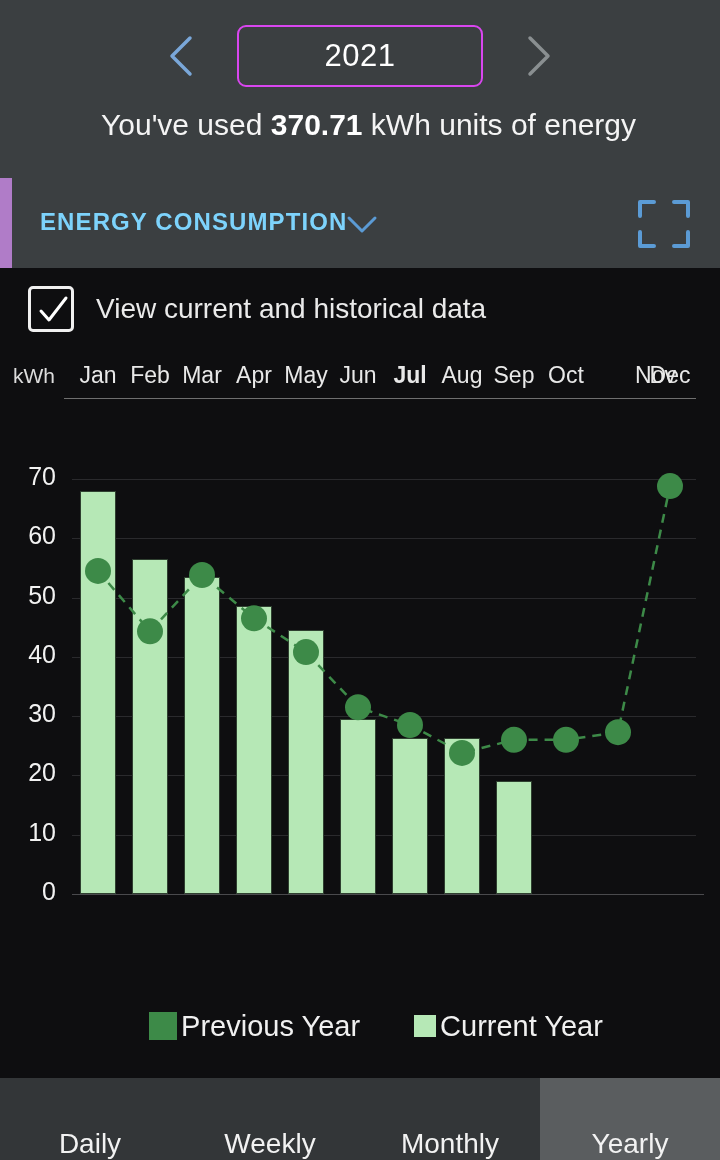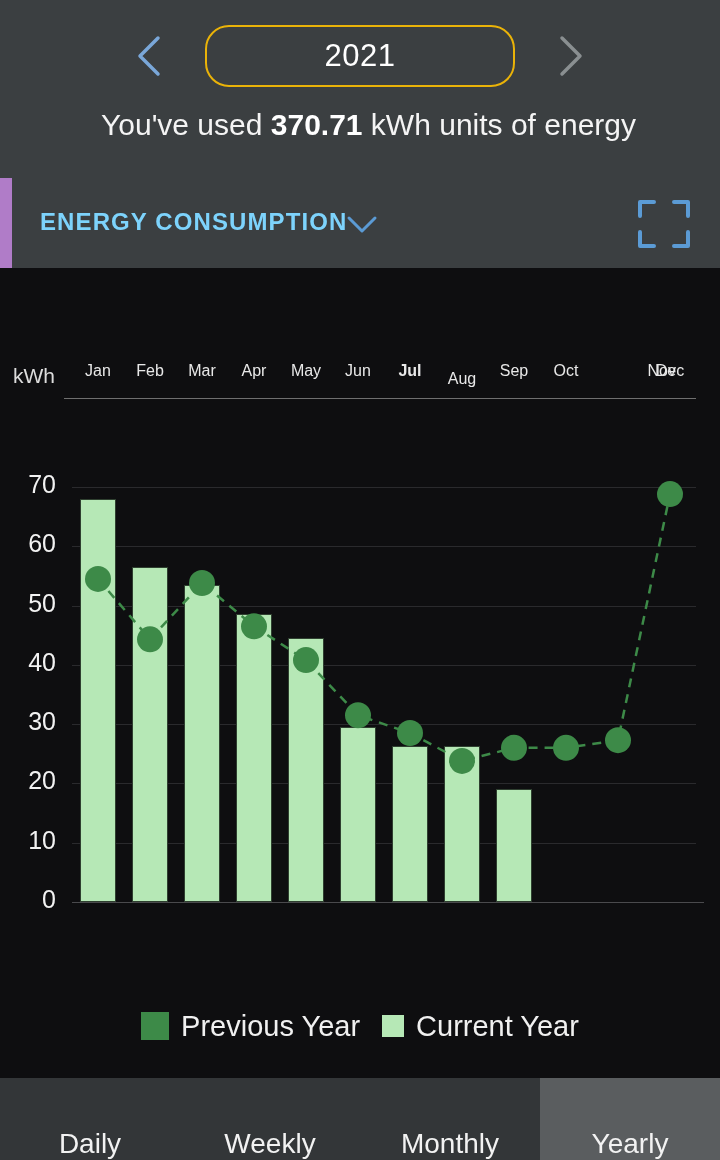--- a/index.html
+++ b/index.html
@@ -18,21 +18,21 @@
   }
   .year-row {
     position: absolute; left: 0; top: 22px; width: 720px; height: 68px;
     display: flex; align-items: center; justify-content: center; gap: 38px;
   }
   .chev {
     width: 34px; height: 48px; position: relative; cursor: pointer;
   }
   .chev svg { display: block; }
   .year-pill {
-    width: 310px; height: 62px; border: 2px solid #eab308; border-radius: 24px;
+    width: 246px; height: 62px; border: 2px solid #d946ef; border-radius: 9px;
     display: flex; align-items: center; justify-content: center;
     background: transparent;
   }
   .year-text { color: #ffffff; font-size: 31px; letter-spacing: .5px; }
   .summary {
     position: absolute; left: 0; top: 108px; width: 720px;
     text-align: center; color: #f4f4f4; font-size: 30px; white-space: nowrap; padding-left: 17px;
   }
   .summary b { font-weight: bold; color: #ffffff; }
 
@@ -71,42 +71,42 @@
     background: #0e0e10;
   }
   .months {
     position: absolute; left: 0; top: 0; width: 720px; height: 46px;
   }
   .unit-label {
     position: absolute; left: 13px; top: 14px;
     color: #dcdcdc; font-size: 21px;
   }
   .month-label {
-    position: absolute; top: 12px; color: #e8e8e8; font-size: 16px;
+    position: absolute; top: 12px; color: #e8e8e8; font-size: 23px;
     text-align: center; width: 54px;
   }
   .hsep {
     position: absolute; left: 64px; top: 48px; width: 632px; height: 1px;
     background: #6f6f6f;
   }
-  .plot { position: absolute; left: 0; top: 50px; width: 720px; height: 560px; }
+  .plot { position: absolute; left: 0; top: 42px; width: 720px; height: 560px; }
   .ytick {
     position: absolute; width: 54px; text-align: right;
     color: #f2f2f2; font-size: 25px;
   }
   .gridline { position: absolute; left: 72px; height: 1px; background: #2a2a2d; }
   .baseline { position: absolute; left: 72px; height: 1px; background: #4a4a4d; }
   .bar {
     position: absolute; background: #b6e8b6; border: 1px solid #2f4030;
   }
   .legend {
     position: absolute; left: 0; top: 648px; width: 720px; height: 56px;
     display: flex; align-items: center; justify-content: center; gap: 22px;
   }
-  .legend-item { display: flex; align-items: center; gap: 12px; }
+  .legend-item { display: flex; align-items: center; gap: 4px; margin-left: 32px; }
   .sw-prev { width: 28px; height: 28px; background: #3d8a48; }
   .sw-curr { width: 22px; height: 22px; background: #b6e8b6; }
   .legend-text { color: #f0f0f0; font-size: 29px; }
 
   
   .tabs {
     position: absolute; left: 0; top: 1078px; width: 720px; height: 82px;
     display: flex; background: #333638;
   }
   .tab {
@@ -152,33 +152,41 @@
     <div class="expand">
       <svg width="56" height="52" viewBox="0 0 56 52">
         <polyline points="18,4 4,4 4,18" fill="none" stroke="#5b9bd5" stroke-width="4" stroke-linecap="round" stroke-linejoin="round"></polyline>
         <polyline points="38,4 52,4 52,18" fill="none" stroke="#5b9bd5" stroke-width="4" stroke-linecap="round" stroke-linejoin="round"></polyline>
         <polyline points="18,48 4,48 4,34" fill="none" stroke="#5b9bd5" stroke-width="4" stroke-linecap="round" stroke-linejoin="round"></polyline>
         <polyline points="38,48 52,48 52,34" fill="none" stroke="#5b9bd5" stroke-width="4" stroke-linecap="round" stroke-linejoin="round"></polyline>
       </svg>
     </div>
   </div>
 
+  <div class="checkrow">
+    <div class="checkbox">
+      <svg width="32" height="32" viewBox="0 0 32 32">
+        <polyline points="4,16 12,25 29,3" fill="none" stroke="#ffffff" stroke-width="3" stroke-linecap="round" stroke-linejoin="round"></polyline>
+      </svg>
+    </div>
+    <div class="checklabel">View current and historical data</div>
+  </div>
 
   <div class="chartarea">
     <div class="months">
       <div class="unit-label">kWh</div>
       <div id="month-labels">
           <div class="month-label" style="left: 71px;">Jan</div>
           <div class="month-label" style="left: 123px;">Feb</div>
           <div class="month-label" style="left: 175px;">Mar</div>
           <div class="month-label" style="left: 227px;">Apr</div>
           <div class="month-label" style="left: 279px;">May</div>
           <div class="month-label" style="left: 331px;">Jun</div>
           <div class="month-label" style="left: 383px; font-weight: bold;">Jul</div>
-          <div class="month-label" style="left: 435px; margin-top: 8px;">Aug</div>
+          <div class="month-label" style="left: 435px;">Aug</div>
           <div class="month-label" style="left: 487px;">Sep</div>
           <div class="month-label" style="left: 539px;">Oct</div>
           <div class="month-label" style="left: 622px; text-align: right;">Nov</div>
           <div class="month-label" style="left: 643px;">Dec</div>
         </div>
     </div>
     <div class="hsep"></div>
 
     <div class="plot">
       <div id="gridlines">

